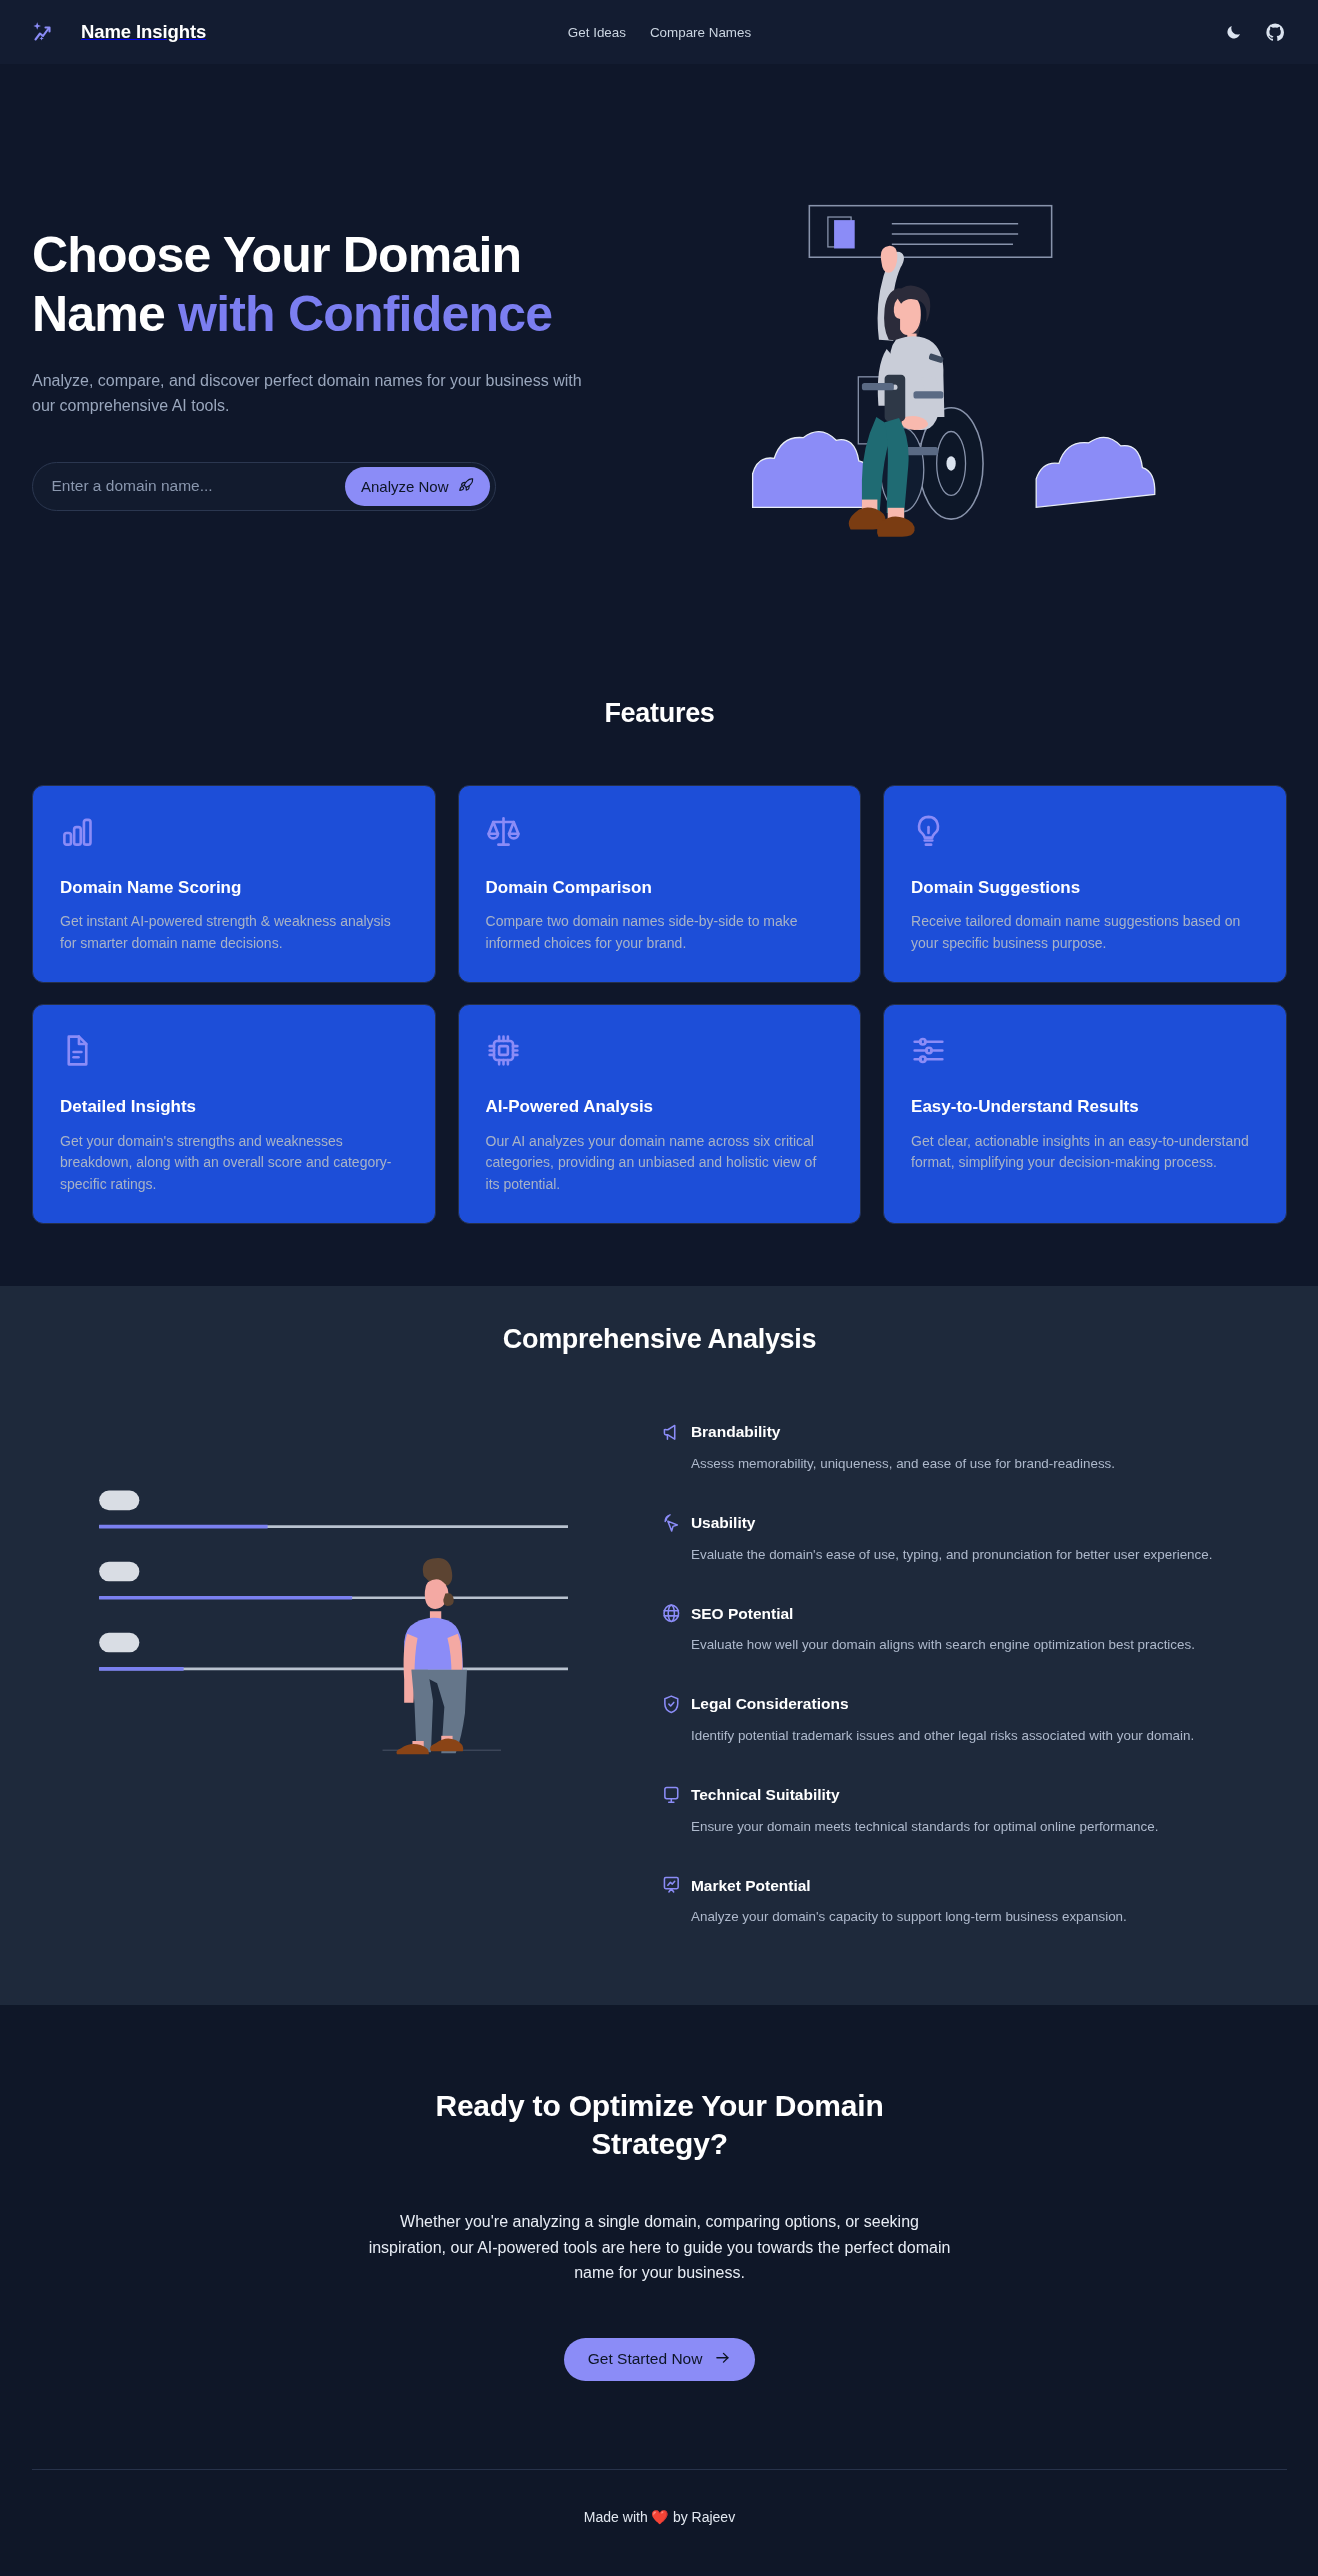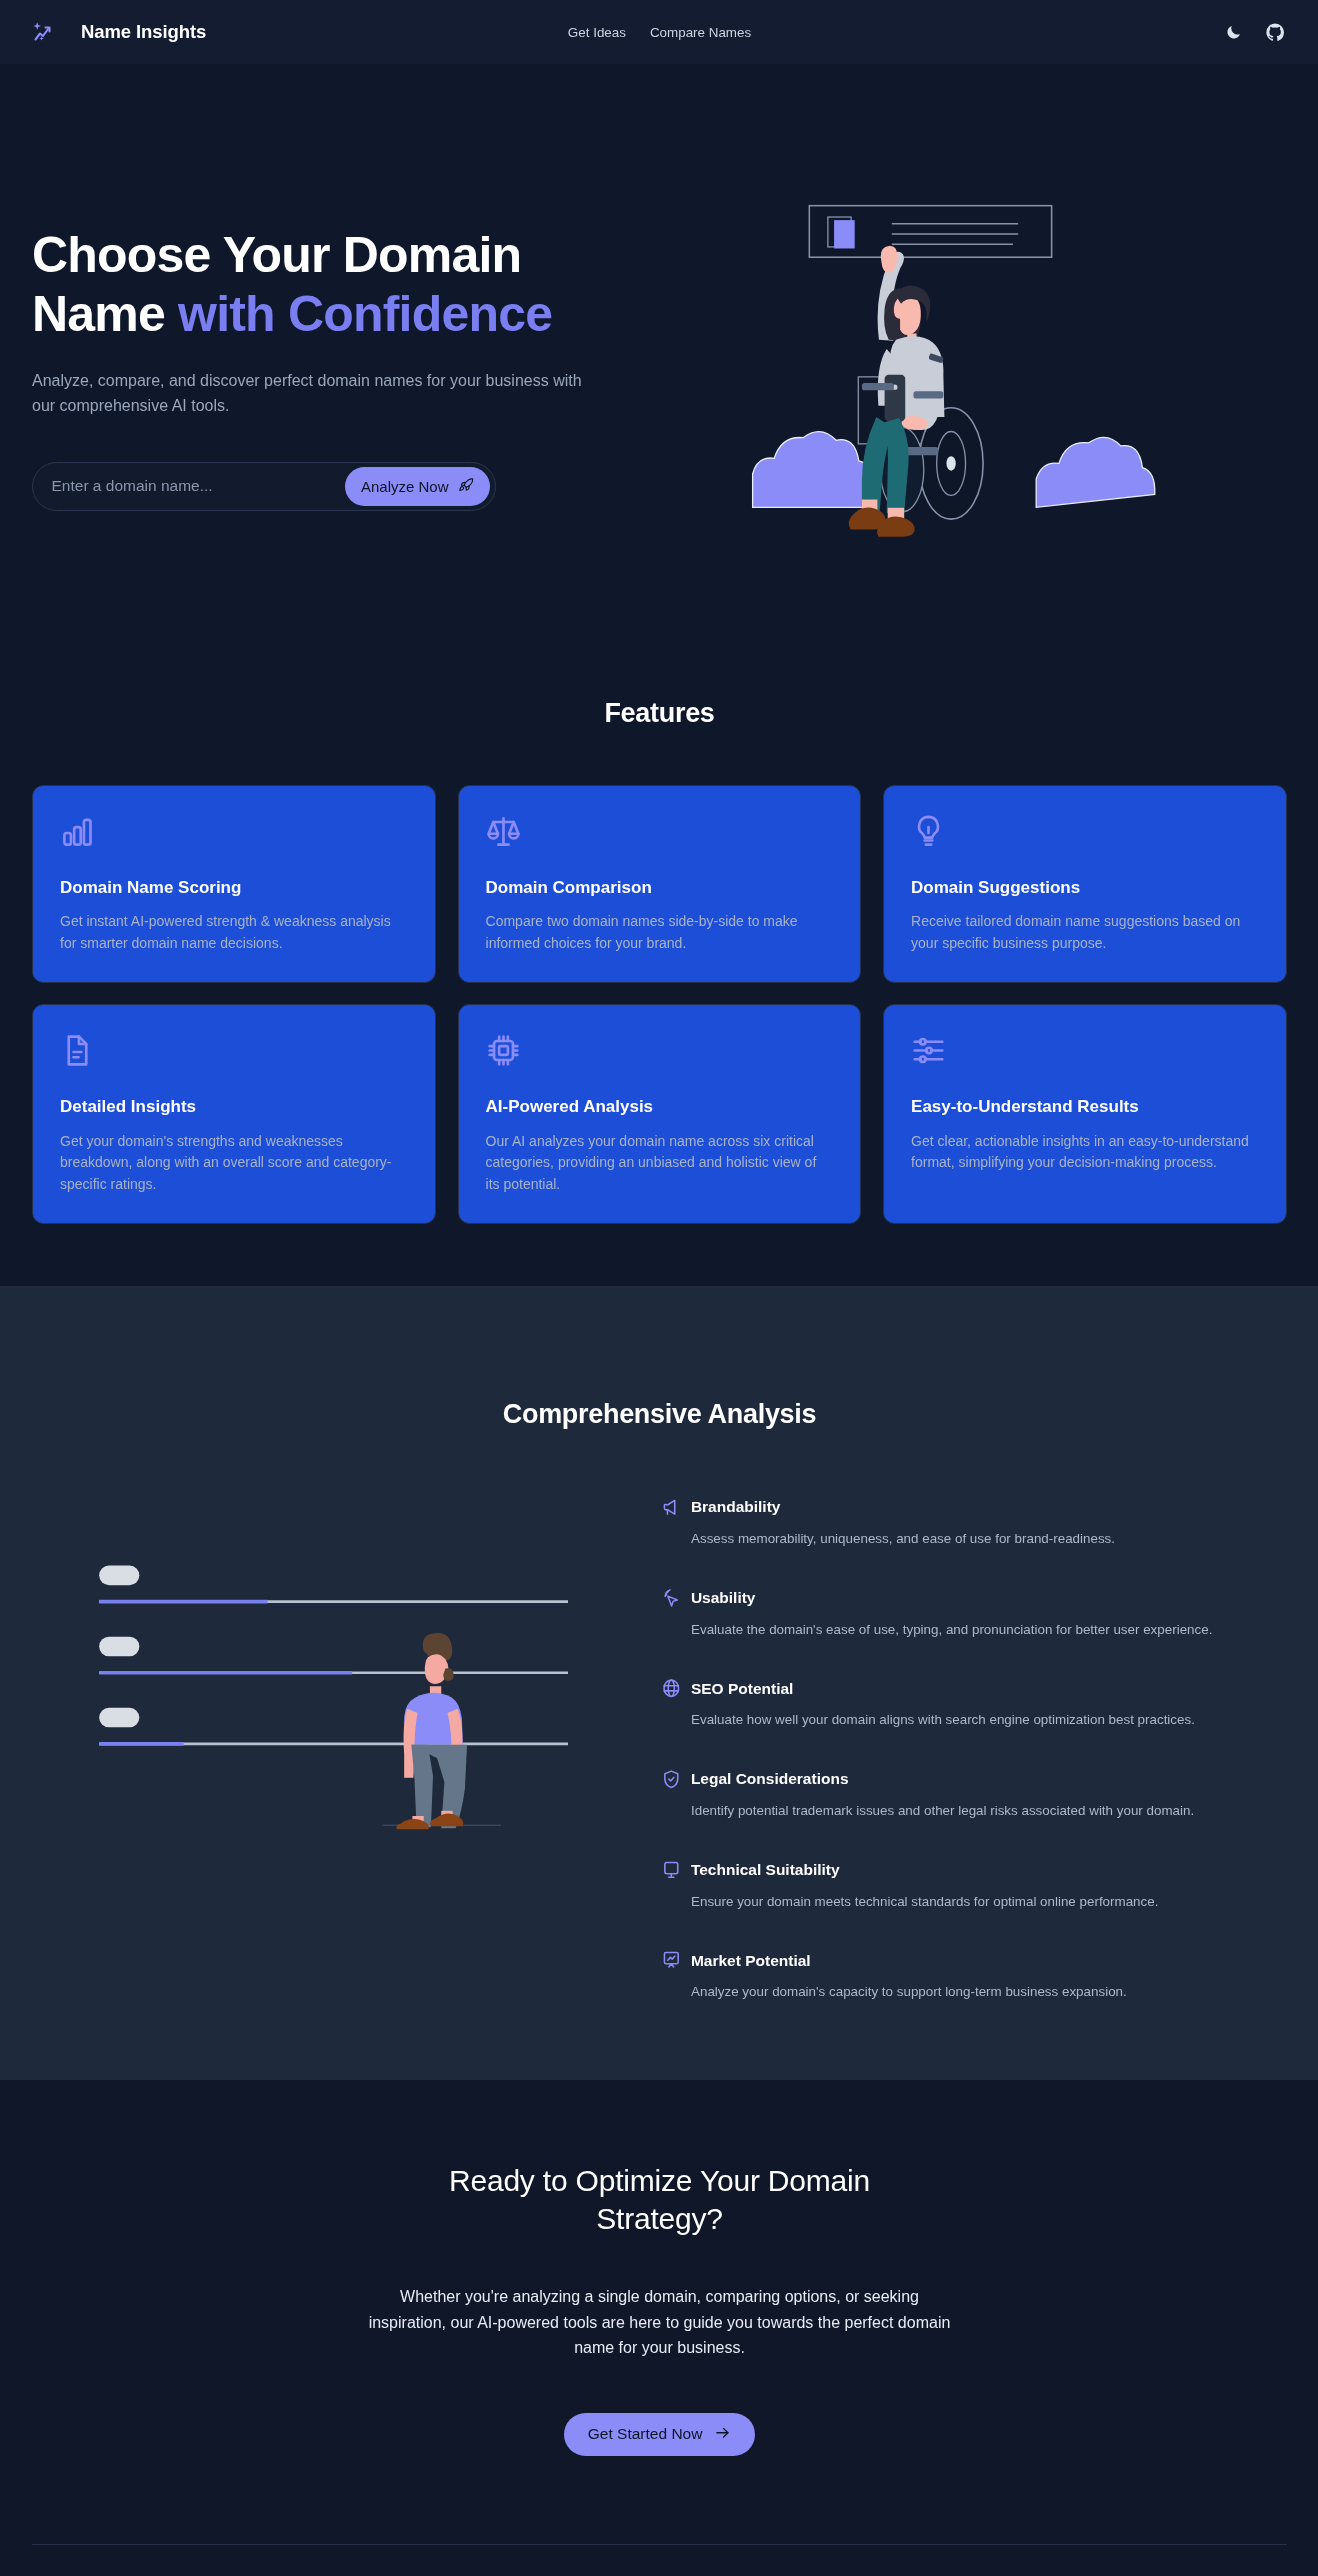--- a/index.html
+++ b/index.html
@@ -83,38 +83,38 @@
   }
   .feature-card {
     background:#1d4ed8; border:0.8px solid #25304a; border-radius:11.3px;
     padding:28px 27px 27px 27px; min-height:175px;
   }
   .feature-icon { width:35px; height:35px; display:block; }
   .feature-title { margin-top:29px; font-size:17px; font-weight:700; color:#ffffff; }
   .feature-desc { margin-top:13.4px; font-size:14px; line-height:1.55; color:#a8b3c7; }
 
   
-  .analysis { background:#1e293b; padding:113px 32px 77px 32px; }
+  .analysis { background:#1e293b; padding:38px 32px 77px 32px; }
   .analysis-body {
     margin-top:62px;
     display:flex; align-items:flex-start; gap:31px;
   }
   .analysis-left { width:598px; display:flex; align-items:center; justify-content:center; padding-top:62px; }
   .analysis-right { flex:1; padding-top:5.2px; }
   .an-item { margin-bottom:38px; }
   .an-item:last-child { margin-bottom:0; }
   .an-head { display:flex; align-items:center; gap:9.3px; }
   .an-icon { width:20.6px; height:20.6px; display:block; flex:none; }
   .an-title { font-size:15.5px; font-weight:700; color:#ffffff; }
   .an-desc { margin-top:11.3px; margin-left:30px; font-size:13.4px; line-height:1.55; color:#aeb9cc; max-width:556px; }
 
   
   .cta { background:#0f1728; padding:82px 32px 88px 32px; text-align:center; }
   .cta-title {
-    font-size:30px; font-weight:400; color:#ffffff; line-height:1.27;
+    font-size:30px; font-weight:700; color:#ffffff; line-height:1.27;
     max-width:546px; margin:0 auto; letter-spacing:-0.2px;
   }
   .cta-sub {
     margin:46px auto 0 auto; max-width:598px;
     font-size:16px; line-height:1.6; color:#e8edf5;
   }
   .cta-btn {
     margin-top:52px;
     display:inline-flex; align-items:center; gap:11.3px;
     background:#8b8cf7; color:#0d1526; border:none; border-radius:21.6px;

